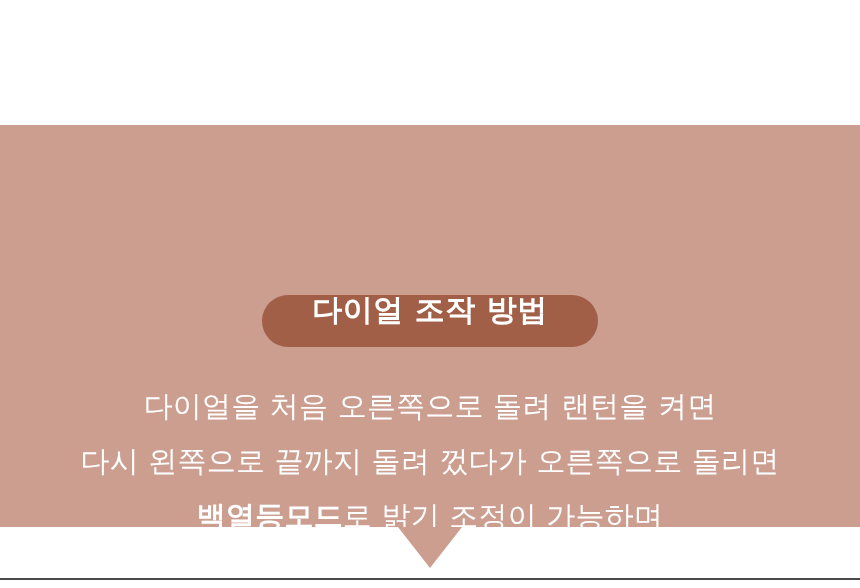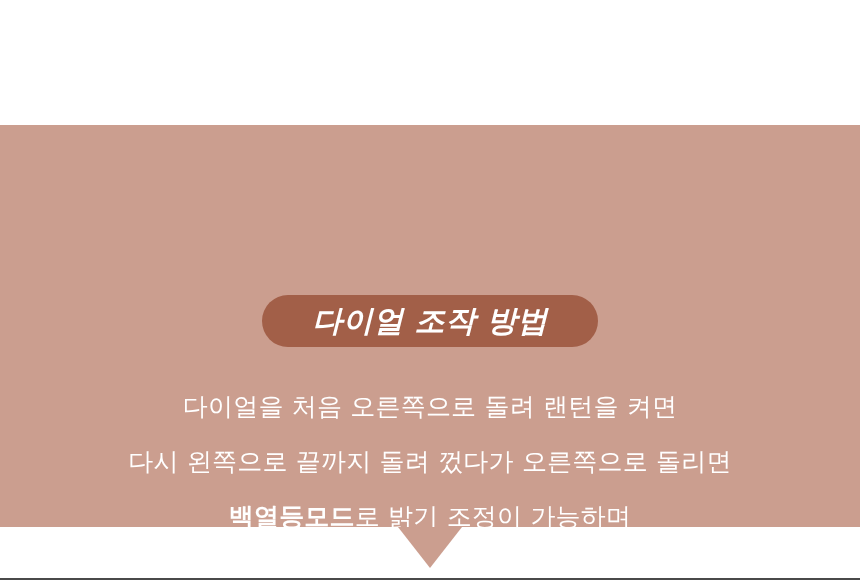--- a/index.html
+++ b/index.html
@@ -56,45 +56,43 @@
   
   .badge {
     position: absolute;
     left: 262px;
     top: 170px;
     width: 336px;
     height: 52px;
     background: #a25f48;
     border-radius: 26px;
     display: flex;
-    align-items: center;
     justify-content: center;
     box-sizing: border-box;
-    font-style: italic;
   }
   .badge-label {
     color: #ffffff;
     font-size: 30px;
     font-weight: 700;
     letter-spacing: 0.5px;
     line-height: 1;
     white-space: nowrap;
   }
 
   
   .body-copy {
     position: absolute;
     left: 0;
     top: 254px;
     width: 860px;
     text-align: center;
   }
   .copy-line {
     color: #ffffff;
-    font-size: 25px;
+    font-size: 29px;
     font-weight: 300;
     line-height: 55px;
     white-space: nowrap;
     letter-spacing: 0.2px;
   }
   .copy-line .strong {
     font-weight: 700;
   }
 
   

